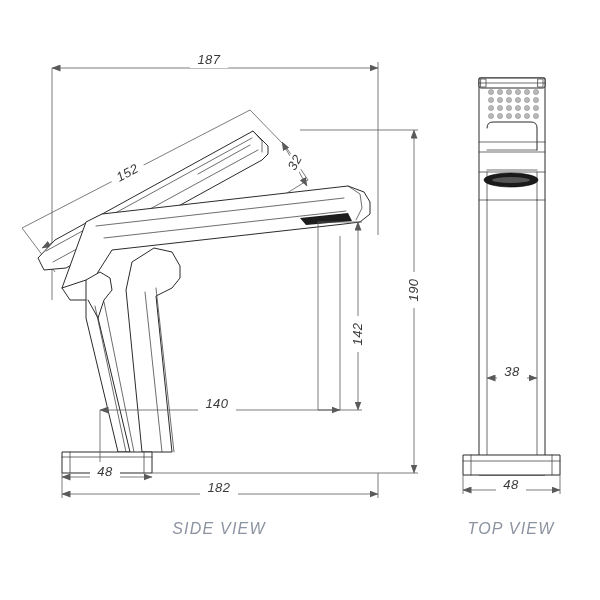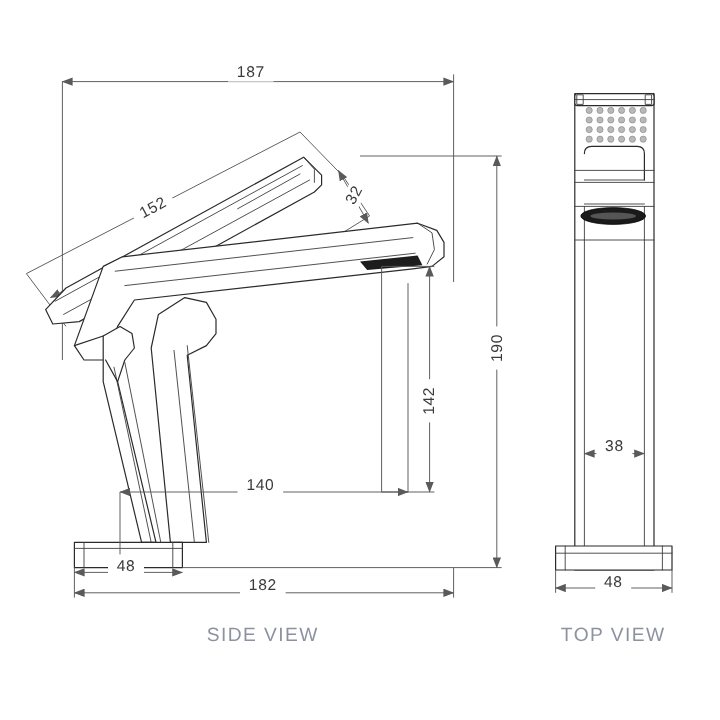--- a/index.html
+++ b/index.html
@@ -14,20 +14,21 @@
     position: relative;
     overflow: hidden;
     font-family: "Liberation Sans", sans-serif;
   }
   #drawing-root {
     position: absolute;
     left: 0;
     top: 0;
     width: 600px;
     height: 600px;
+    font-style: italic;
   }
   svg#tech-drawing {
     display: block;
     width: 600px;
     height: 600px;
     background: #ffffff;
   }
   .dim-line, .ext-line {
     stroke: #5a5a5a;
     stroke-width: 0.8;

